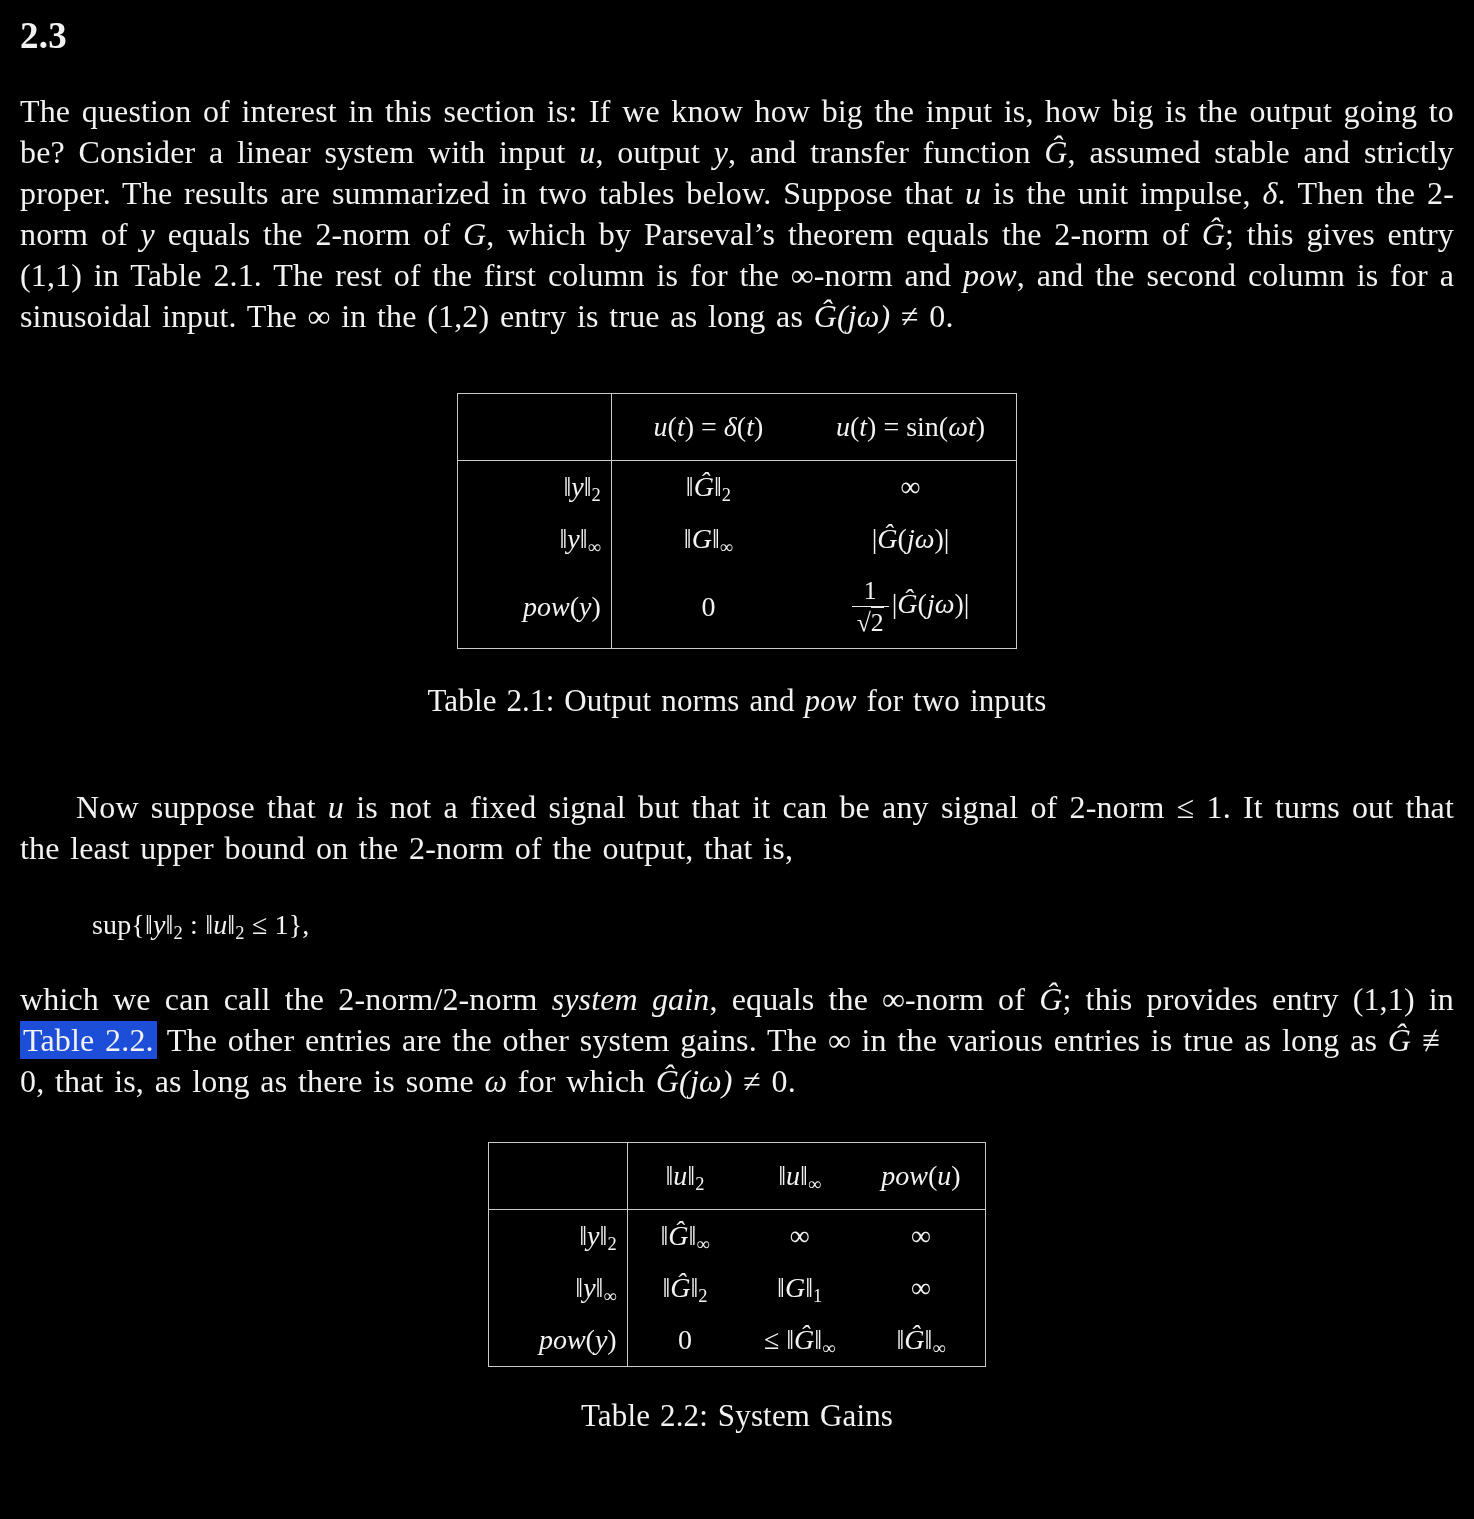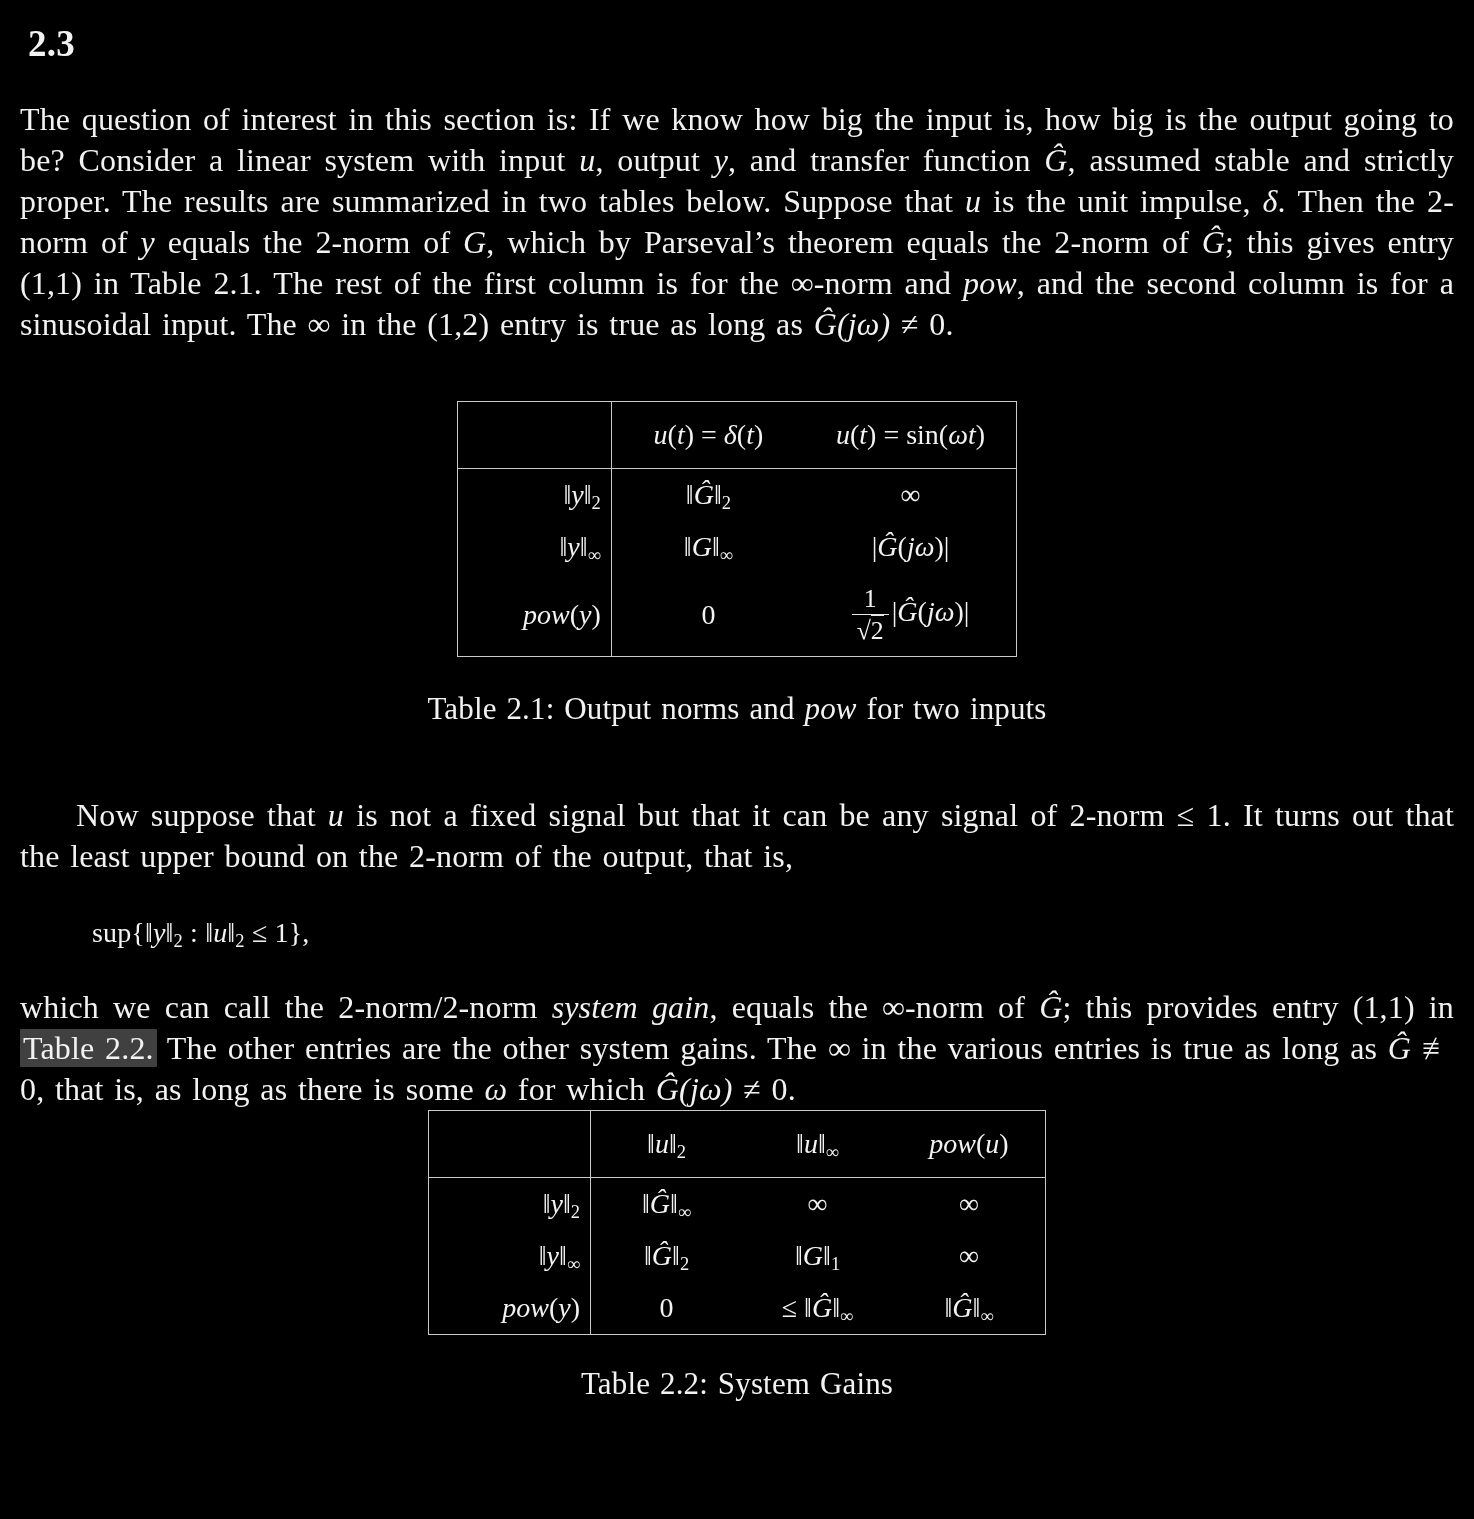--- a/index.html
+++ b/index.html
@@ -4,46 +4,46 @@
 <style>
   html,body{margin:0;padding:0;background:#000;}
   .page{
     width:1474px;height:1519px;background:#000;color:#f2f2f2;
     font-family:"Liberation Serif","DejaVu Serif",serif;
     box-sizing:border-box;padding:14px 20px 0 20px;overflow:hidden;
     position:relative;
   }
   
   h1.section{
-    font-size:37px;font-weight:bold;margin:8px;letter-spacing:0.3px;
+    font-size:37px;font-weight:bold;margin:0;letter-spacing:0.3px;
     display:flex;align-items:baseline;
   }
   h1.section .secnum{margin-right:45px;}
   
   p.para{
     font-size:32px;line-height:41px;margin:0;text-align:justify;
     letter-spacing:0.15px;word-spacing:2.5px;
   }
   #para1{margin-top:34px;}
   #para2{margin-top:68px;text-indent:56px;}
   #para3{margin-top:38px;}
   .it{font-style:italic;}
   sub{font-size:66%;line-height:0;vertical-align:-0.28em;}
-  .hl{background:#404040;border-radius:1px;padding:1px 3px;}
+  .hl{background:#1d4ed8;border-radius:1px;padding:1px 3px;}
   
   .dispmath{
     font-size:28px;margin:40px 0 0 72px;letter-spacing:0.15px;
   }
   
   table.mtable{
     border-collapse:collapse;margin:0 auto;color:#f2f2f2;
     font-size:28px;
   }
   #table21{margin-top:56px;width:560px;}
-  #table22{width:618px;}
+  #table22{margin-top:40px;width:498px;}
   table.mtable,table.mtable td{border:0 solid #c9c9c9;}
   table.mtable{border-width:1px;}
   table.mtable tr.head-row td{border-bottom-width:1px;}
   table.mtable td.lbl{
     border-right-width:1px;width:135px;text-align:right;
     padding:10px 10px 10px 18px;
   }
   table.mtable td.c{text-align:center;padding:10px 8px;}
   table.mtable tr.head-row td{padding-top:17px;padding-bottom:17px;}
   #table21 td.c1{width:205px;} #table21 td.c2{width:220px;}

